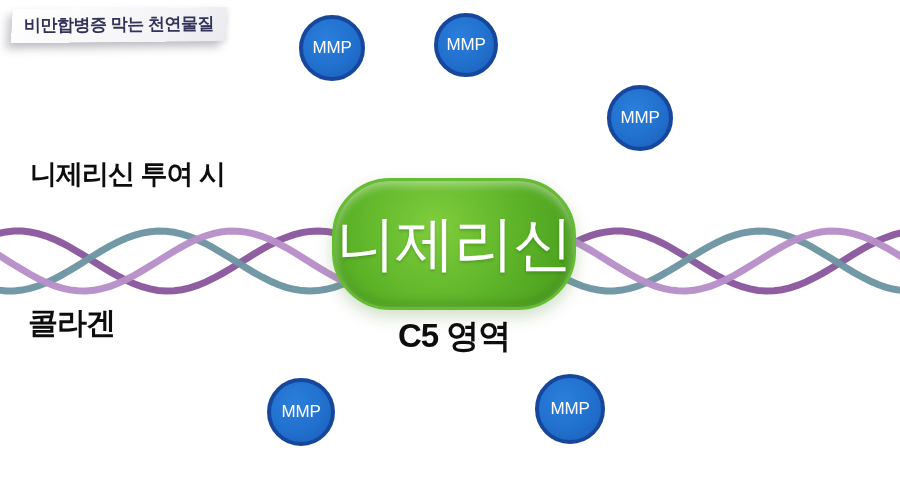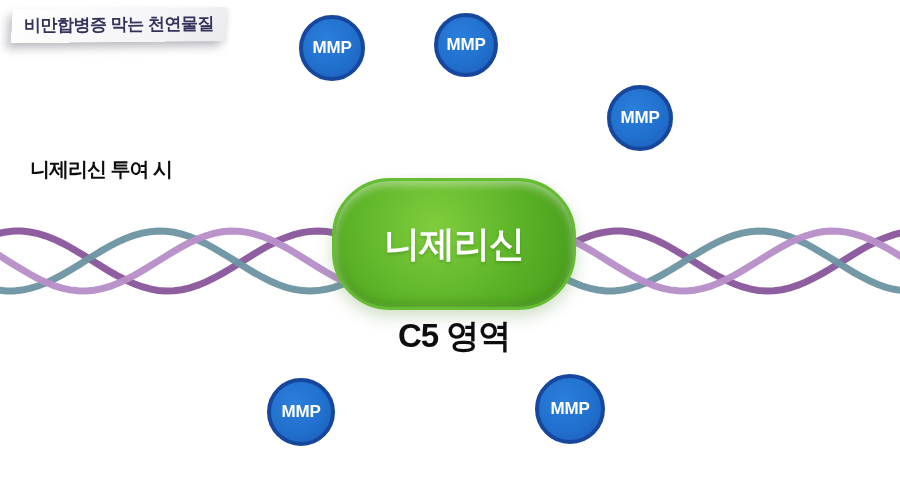--- a/index.html
+++ b/index.html
@@ -34,59 +34,60 @@
     border-radius:58px;
     background:radial-gradient(circle at 42% 36%, #7fcd3d 0%, #5bb227 55%, #479a1b 100%);
     border:3px solid #66bd33;
     box-shadow:inset 0 4px 8px rgba(255,255,255,0.45),
                inset 0 -5px 10px rgba(30,80,10,0.22),
                0 7px 16px rgba(90,140,60,0.28);
     display:flex;align-items:center;justify-content:center;
     box-sizing:border-box;
   }
   .center-box-label{
-    color:#ffffff;font-size:36px;font-weight:700;letter-spacing:-1px;
+    color:#ffffff;font-size:60px;font-weight:400;letter-spacing:-1px;
     text-shadow:0 2px 3px rgba(20,70,10,0.25);
     white-space:nowrap;
   }
 
   
   .lbl{
     position:absolute;z-index:4;color:#0d0d0d;font-weight:800;white-space:nowrap;
     letter-spacing:-1px;
   }
-  .lbl-admin{left:30px;top:156px;font-size:20px;}
+  .lbl-admin{left:30px;top:156px;font-size:27px;}
   .lbl-collagen{left:28px;top:303px;font-size:30px;}
   .lbl-region{left:398px;top:314px;font-size:33px;}
 
   
   .mmp{
     position:absolute;z-index:2;border-radius:50%;
     display:flex;align-items:center;justify-content:center;
     box-sizing:border-box;
-    color:#ffffff;font-weight:700;font-size:17px;letter-spacing:-0.2px;
+    color:#ffffff;font-weight:400;font-size:17px;letter-spacing:-0.2px;
   }
 </style>
 </head>
 <body>
 
 <div class="stage">
 
   <svg id="waves" width="900" height="494" viewBox="0 0 900 494">
       <path d="M-10.0 235.9 L-2.0 233.5 L6.0 231.9 L14.0 231.1 L22.0 231.1 L30.0 232.0 L38.0 233.7 L46.0 236.1 L54.0 239.2 L62.0 243.0 L70.0 247.2 L78.0 251.9 L86.0 256.8 L94.0 261.8 L102.0 266.8 L110.0 271.6 L118.0 276.1 L126.0 280.2 L134.0 283.8 L142.0 286.7 L150.0 288.9 L158.0 290.4 L166.0 291.0 L174.0 290.7 L182.0 289.7 L190.0 287.8 L198.0 285.2 L206.0 281.9 L214.0 278.0 L222.0 273.6 L230.0 268.9 L238.0 264.0 L246.0 259.0 L254.0 254.0 L262.0 249.2 L270.0 244.8 L278.0 240.8 L286.0 237.4 L294.0 234.6 L302.0 232.6 L310.0 231.4 L318.0 231.0 L326.0 231.4 L334.0 232.7 L342.0 234.8 L350.0 237.6 L358.0 241.0 L366.0 245.0 L374.0 249.5 L382.0 254.3 L390.0 259.3 L398.0 264.3 L406.0 269.2 L414.0 273.9 L422.0 278.2 L430.0 282.1 L438.0 285.4 L446.0 287.9 L454.0 289.8 L462.0 290.8 L470.0 291.0 L478.0 290.3 L486.0 288.8 L494.0 286.6 L502.0 283.6 L510.0 280.0 L518.0 275.9 L526.0 271.3 L534.0 266.5 L542.0 261.5 L550.0 256.5 L558.0 251.6 L566.0 247.0 L574.0 242.8 L582.0 239.0 L590.0 235.9 L598.0 233.5 L606.0 231.9 L614.0 231.1 L622.0 231.1 L630.0 232.0 L638.0 233.7 L646.0 236.1 L654.0 239.2 L662.0 243.0 L670.0 247.2 L678.0 251.9 L686.0 256.8 L694.0 261.8 L702.0 266.8 L710.0 271.6 L718.0 276.1 L726.0 280.2 L734.0 283.8 L742.0 286.7 L750.0 288.9 L758.0 290.4 L766.0 291.0 L774.0 290.7 L782.0 289.7 L790.0 287.8 L798.0 285.2 L806.0 281.9 L814.0 278.0 L822.0 273.6 L830.0 268.9 L838.0 264.0 L846.0 259.0 L854.0 254.0 L862.0 249.2 L870.0 244.8 L878.0 240.8 L886.0 237.4 L894.0 234.6 L902.0 232.6 L910.0 231.4 " stroke="#8a579c" stroke-width="7"></path>
       <path d="M-10.0 288.4 L-2.0 290.0 L6.0 290.9 L14.0 290.9 L22.0 290.1 L30.0 288.4 L38.0 286.0 L46.0 282.9 L54.0 279.2 L62.0 274.9 L70.0 270.3 L78.0 265.4 L86.0 260.4 L94.0 255.4 L102.0 250.6 L110.0 246.0 L118.0 241.9 L126.0 238.3 L134.0 235.4 L142.0 233.1 L150.0 231.7 L158.0 231.0 L166.0 231.2 L174.0 232.3 L182.0 234.1 L190.0 236.7 L198.0 240.0 L206.0 243.8 L214.0 248.2 L222.0 252.9 L230.0 257.8 L238.0 262.8 L246.0 267.8 L254.0 272.6 L262.0 277.0 L270.0 281.0 L278.0 284.5 L286.0 287.3 L294.0 289.3 L302.0 290.6 L310.0 291.0 L318.0 290.6 L326.0 289.3 L334.0 287.3 L342.0 284.5 L350.0 281.1 L358.0 277.1 L366.0 272.7 L374.0 267.9 L382.0 262.9 L390.0 257.9 L398.0 253.0 L406.0 248.3 L414.0 243.9 L422.0 240.0 L430.0 236.8 L438.0 234.1 L446.0 232.3 L454.0 231.2 L462.0 231.0 L470.0 231.6 L478.0 233.1 L486.0 235.3 L494.0 238.3 L502.0 241.8 L510.0 246.0 L518.0 250.5 L526.0 255.3 L534.0 260.3 L542.0 265.3 L550.0 270.2 L558.0 274.9 L566.0 279.1 L574.0 282.8 L582.0 286.0 L590.0 288.4 L598.0 290.0 L606.0 290.9 L614.0 290.9 L622.0 290.1 L630.0 288.4 L638.0 286.0 L646.0 282.9 L654.0 279.2 L662.0 274.9 L670.0 270.3 L678.0 265.4 L686.0 260.4 L694.0 255.4 L702.0 250.6 L710.0 246.0 L718.0 241.9 L726.0 238.3 L734.0 235.4 L742.0 233.1 L750.0 231.7 L758.0 231.0 L766.0 231.2 L774.0 232.3 L782.0 234.1 L790.0 236.7 L798.0 240.0 L806.0 243.8 L814.0 248.2 L822.0 252.9 L830.0 257.8 L838.0 262.8 L846.0 267.8 L854.0 272.6 L862.0 277.0 L870.0 281.0 L878.0 284.5 L886.0 287.3 L894.0 289.3 L902.0 290.6 L910.0 291.0 " stroke="#6d95a3" stroke-width="7"></path>
       <path d="M-10.0 249.9 L-2.0 254.7 L6.0 259.7 L14.0 264.7 L22.0 269.6 L30.0 274.3 L38.0 278.6 L46.0 282.4 L54.0 285.6 L62.0 288.1 L70.0 289.9 L78.0 290.8 L86.0 290.9 L94.0 290.2 L102.0 288.7 L110.0 286.4 L118.0 283.3 L126.0 279.7 L134.0 275.5 L142.0 270.9 L150.0 266.1 L158.0 261.1 L166.0 256.1 L174.0 251.2 L182.0 246.6 L190.0 242.4 L198.0 238.8 L206.0 235.7 L214.0 233.4 L222.0 231.8 L230.0 231.1 L238.0 231.2 L246.0 232.1 L254.0 233.8 L262.0 236.3 L270.0 239.5 L278.0 243.3 L286.0 247.6 L294.0 252.3 L302.0 257.2 L310.0 262.2 L318.0 267.2 L326.0 272.0 L334.0 276.5 L342.0 280.5 L350.0 284.1 L358.0 286.9 L366.0 289.1 L374.0 290.5 L382.0 291.0 L390.0 290.7 L398.0 289.6 L406.0 287.6 L414.0 284.9 L422.0 281.6 L430.0 277.7 L438.0 273.3 L446.0 268.5 L454.0 263.6 L462.0 258.6 L470.0 253.6 L478.0 248.9 L486.0 244.5 L494.0 240.5 L502.0 237.1 L510.0 234.4 L518.0 232.5 L526.0 231.3 L534.0 231.0 L542.0 231.5 L550.0 232.9 L558.0 235.0 L566.0 237.8 L574.0 241.3 L582.0 245.4 L590.0 249.9 L598.0 254.7 L606.0 259.7 L614.0 264.7 L622.0 269.6 L630.0 274.3 L638.0 278.6 L646.0 282.4 L654.0 285.6 L662.0 288.1 L670.0 289.9 L678.0 290.8 L686.0 290.9 L694.0 290.2 L702.0 288.7 L710.0 286.4 L718.0 283.3 L726.0 279.7 L734.0 275.5 L742.0 270.9 L750.0 266.1 L758.0 261.1 L766.0 256.1 L774.0 251.2 L782.0 246.6 L790.0 242.4 L798.0 238.8 L806.0 235.7 L814.0 233.4 L822.0 231.8 L830.0 231.1 L838.0 231.2 L846.0 232.1 L854.0 233.8 L862.0 236.3 L870.0 239.5 L878.0 243.3 L886.0 247.6 L894.0 252.3 L902.0 257.2 L910.0 262.2 " stroke="#b78fc9" stroke-width="7"></path>
     </svg>
 
   <div class="badge">
     <span class="badge-text">비만합병증 막는 천연물질</span>
   </div>
 
   <div class="lbl lbl-admin">니제리신 투여 시</div>
 
+  <div class="lbl lbl-collagen">콜라겐</div>
 
   <div class="center-box">
     <span class="center-box-label">니제리신</span>
   </div>
 
   <div class="lbl lbl-region">C5 영역</div>
 
   <div id="mmp-layer">
       <div class="mmp" style="left: 299px; top: 15px; width: 66px; height: 66px; border: 4px solid rgb(23, 71, 157); background: radial-gradient(circle at 40% 35%, rgb(43, 127, 219) 0%, rgb(33, 112, 205) 55%, rgb(28, 92, 185) 100%);">
         <span>MMP</span>

